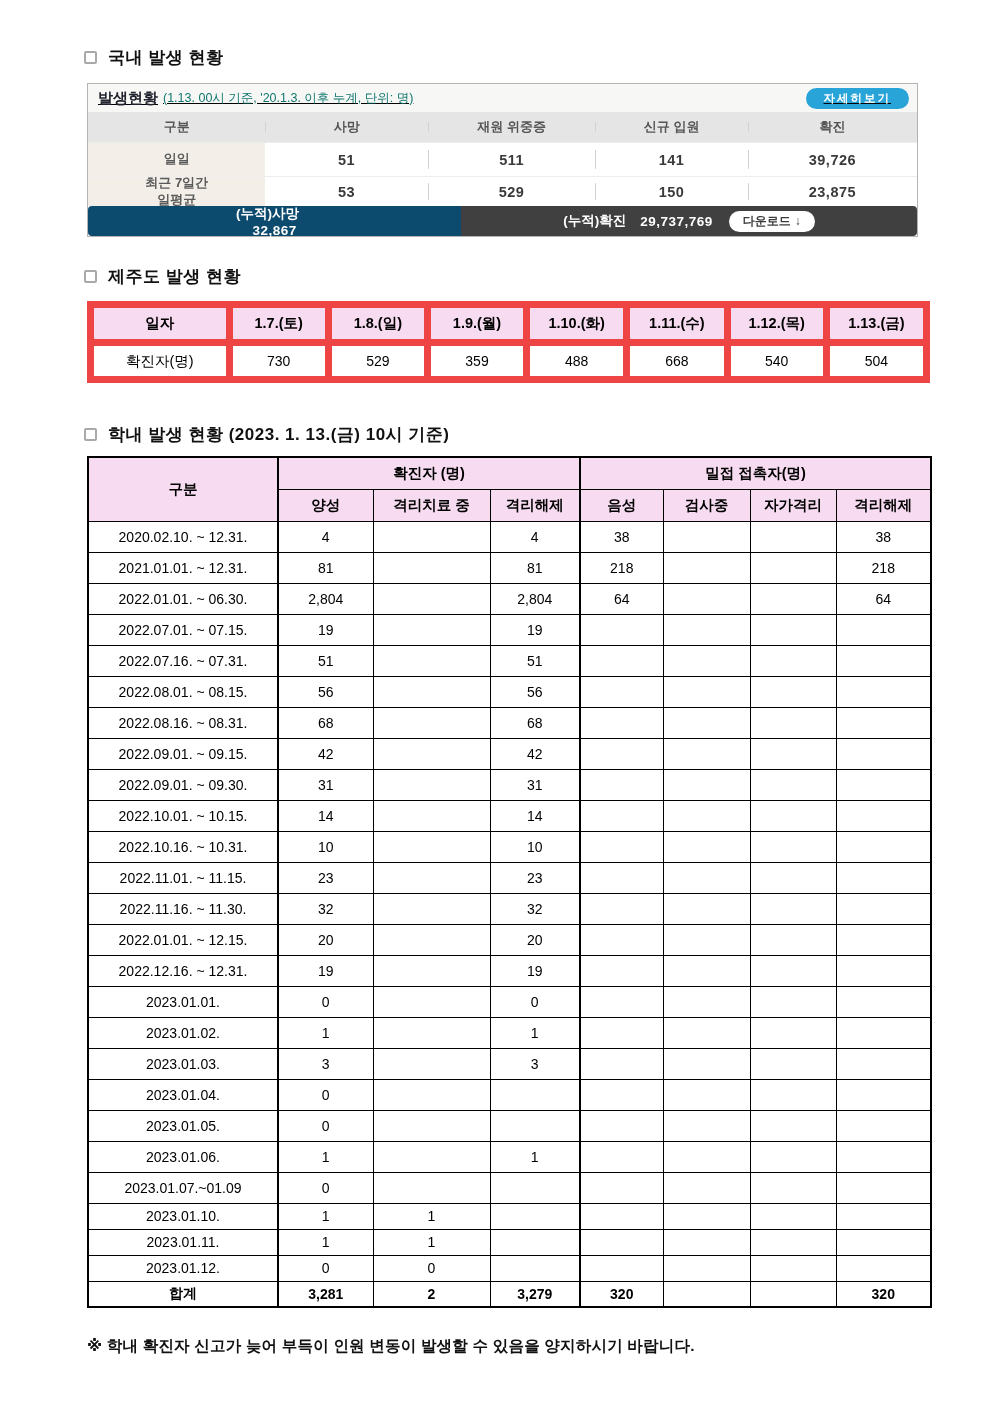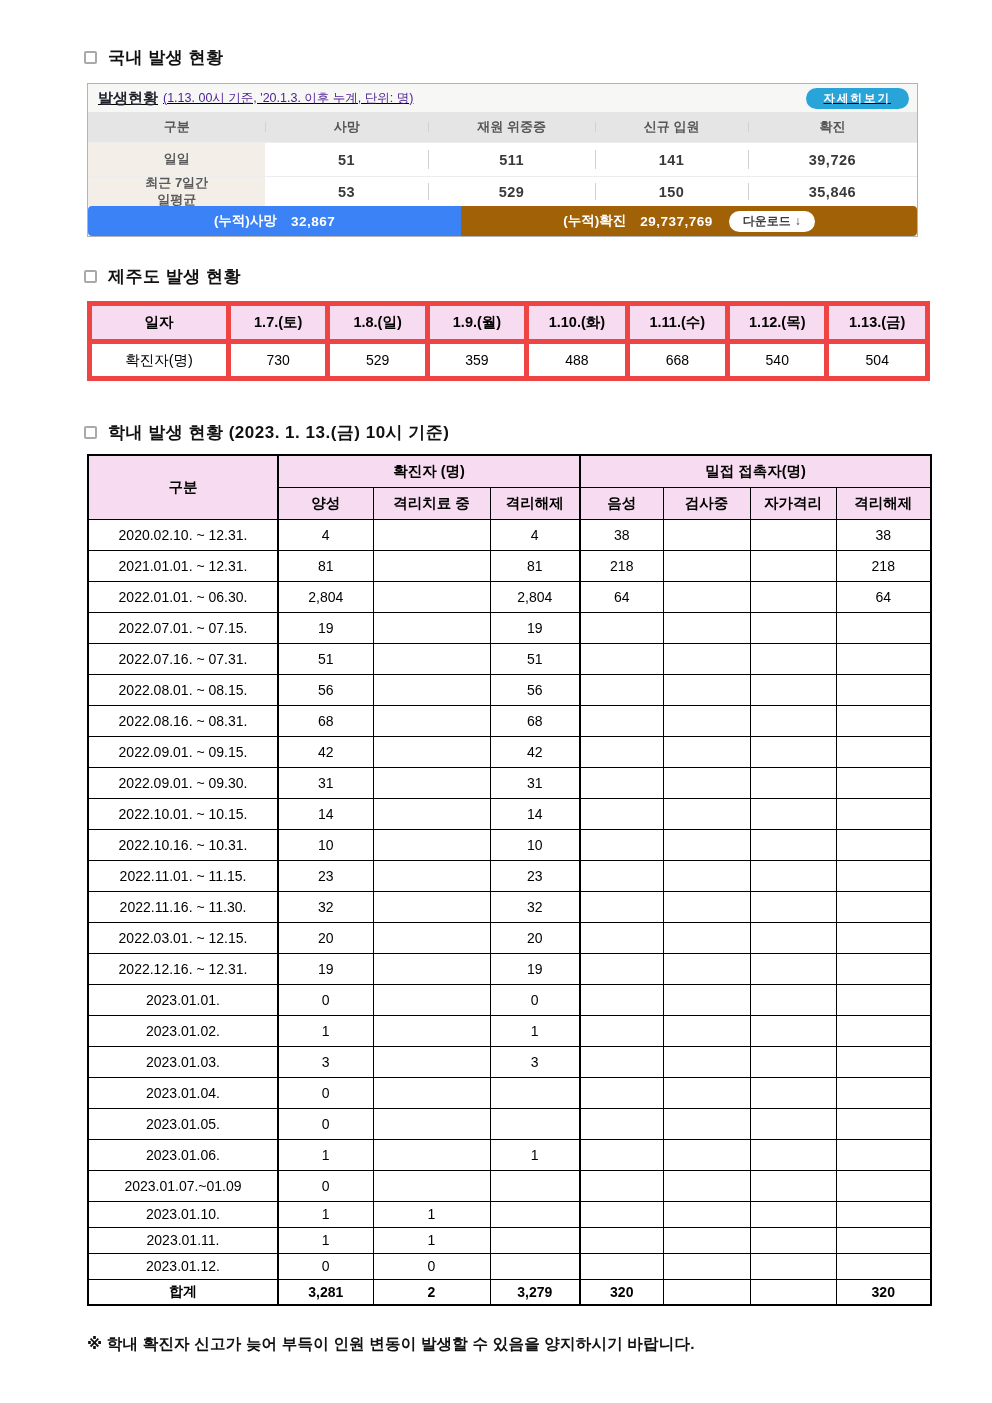--- a/index.html
+++ b/index.html
@@ -8,46 +8,46 @@
   .content { width:843px; margin:46px 0 0 75px;padding-left:12px; }
 
   
   .section-title { display:flex; align-items:center; font-size:17px; font-weight:bold; color:#111; letter-spacing:0.5px; }
   .checkbox { display:inline-block; width:13px; height:13px; border:2px solid #a9a9a9; border-radius:2px; margin-right:11px; margin-left:-3px; flex:0 0 auto; }
 
   
   .card { border:1px solid #b3b3b3; margin-top:14px; background:#fff; }
   .card-titlebar { display:flex; align-items:center; padding:4px 8px 4px 10px; background:#f7f8f5; height:28px;text-decoration:underline; }
   .card-title { font-size:15px; font-weight:bold; color:#20232e; }
-  .card-subtitle { font-size:12.5px; color:#4c1d95; margin-left:5px; }
+  .card-subtitle { font-size:12.5px; color:#0f766e; margin-left:5px; }
   .detail-btn { margin-left:auto; background:#29a4d9; color:#fff; border:none; border-radius:12px; padding:3px 18px; font-size:11.5px; font-weight:bold; letter-spacing:2px; cursor:pointer; font-family:inherit; }
   .t1-header { display:flex; background:#e5e5e5; height:30px; align-items:center; }
   .t1-header .t1-cell { font-size:13px; font-weight:bold; color:#555; }
   .t1-cell { text-align:center; position:relative; }
   .c1 { width:21.4%; } .c2 { width:19.6%; } .c3 { width:20.2%; } .c4 { width:18.4%; } .c5 { width:20.4%; }
   .t1-row { display:flex; align-items:stretch; border-top:1px solid #ededed; }
   .t1-row .t1-cell { display:flex; align-items:center; justify-content:center; }
   .t1-row .label-cell { background:#f3efe8; color:#5a5a5a; font-size:13px; font-weight:bold; line-height:1.25; }
   .t1-row .num { font-size:14.5px; font-weight:bold; color:#3a3a3a; letter-spacing:0.5px; }
   .r-daily { height:34px;justify-content:space-between; } .r-week { height:30px; }
   .t1-header .t1-cell + .t1-cell::before,
   .t1-row .num + .num::before { content:""; position:absolute; left:0; top:20%; height:60%; width:1px; background:#d2d2d2; }
   .t1-footer { display:flex; height:30px; font-size:13.5px; font-weight:bold; color:#fff; }
   .t1-footer .seg { display:flex; align-items:center; justify-content:center; }
-  .seg-death { width:45%; background:#3b82f6; border-radius:4px 0 0 4px; }
-  .seg-conf { width:55%; background:#a16207; border-radius:0 4px 4px 0; }
+  .seg-death { width:45%; background:#0c4a6e; border-radius:4px 0 0 4px;flex-direction:column; }
+  .seg-conf { width:55%; background:#404040; border-radius:0 4px 4px 0; }
   .seg .lbl { margin-right:14px; } .seg .val { letter-spacing:0.5px; }
   .dl-btn { margin-left:16px; background:#fff; color:#3c3c3c; border:none; border-radius:12px; padding:2px 14px; font-size:12px; font-weight:bold; cursor:pointer; display:flex; align-items:center; gap:4px; font-family:inherit; }
   .dl-icon { font-size:12px; line-height:1; }
 
   
   .sec2-title { margin-top:28px; }
   table { border-collapse:collapse; }
   .jeju-table { width:843px; margin-top:13px; border:2px solid #000; }
-  .jeju-table th, .jeju-table td { border:5px solid #ef4444; text-align:center; }
+  .jeju-table th, .jeju-table td { border:7px solid #ef4444; text-align:center; }
   .jeju-table th { background:#f7dbf0; height:38px; font-size:14.5px; font-weight:bold; }
   .jeju-table td { height:37px; font-size:14px; font-weight:normal; background:#fff; }
   .jeju-table .jt-label { font-size:14.5px; }
 
   
   .sec3-title { margin-top:40px; }
   .campus-table { width:843px; margin-top:10px; border:2px solid #000; table-layout:fixed; }
   .campus-table th, .campus-table td { border:1px solid #000; text-align:center; overflow:hidden; white-space:nowrap; }
   .campus-table thead th { background:#f7dbf0; font-size:14.5px; font-weight:bold; height:32px; }
   .campus-table td { font-size:14px; height:31px; background:#fff; }
@@ -89,21 +89,21 @@
       <div class="t1-cell c5 num">39,726</div>
     </div>
     <div class="t1-row r-week">
       <div class="t1-cell c1 label-cell">
         <span><span>최근 7일간</span><br>
         <span>일평균</span></span>
       </div>
       <div class="t1-cell c2 num">53</div>
       <div class="t1-cell c3 num">529</div>
       <div class="t1-cell c4 num">150</div>
-      <div class="t1-cell c5 num">35,846</div>
+      <div class="t1-cell c5 num">23,875</div>
     </div>
     <div class="t1-footer">
       <div class="seg seg-death">
         <span class="lbl">(누적)사망</span>
         <span class="val">32,867</span>
       </div>
       <div class="seg seg-conf">
         <span class="lbl">(누적)확진</span>
         <span class="val">29,737,769</span>
         <button class="dl-btn">
@@ -311,21 +311,21 @@
           <td>2022.11.16. ~ 11.30.</td>
           <td class="group-start">32</td>
           <td></td>
           <td>32</td>
           <td class="group-start"></td>
           <td></td>
           <td></td>
           <td></td>
         </tr>
         <tr>
-          <td>2022.03.01. ~ 12.15.</td>
+          <td>2022.01.01. ~ 12.15.</td>
           <td class="group-start">20</td>
           <td></td>
           <td>20</td>
           <td class="group-start"></td>
           <td></td>
           <td></td>
           <td></td>
         </tr>
         <tr>
           <td>2022.12.16. ~ 12.31.</td>

